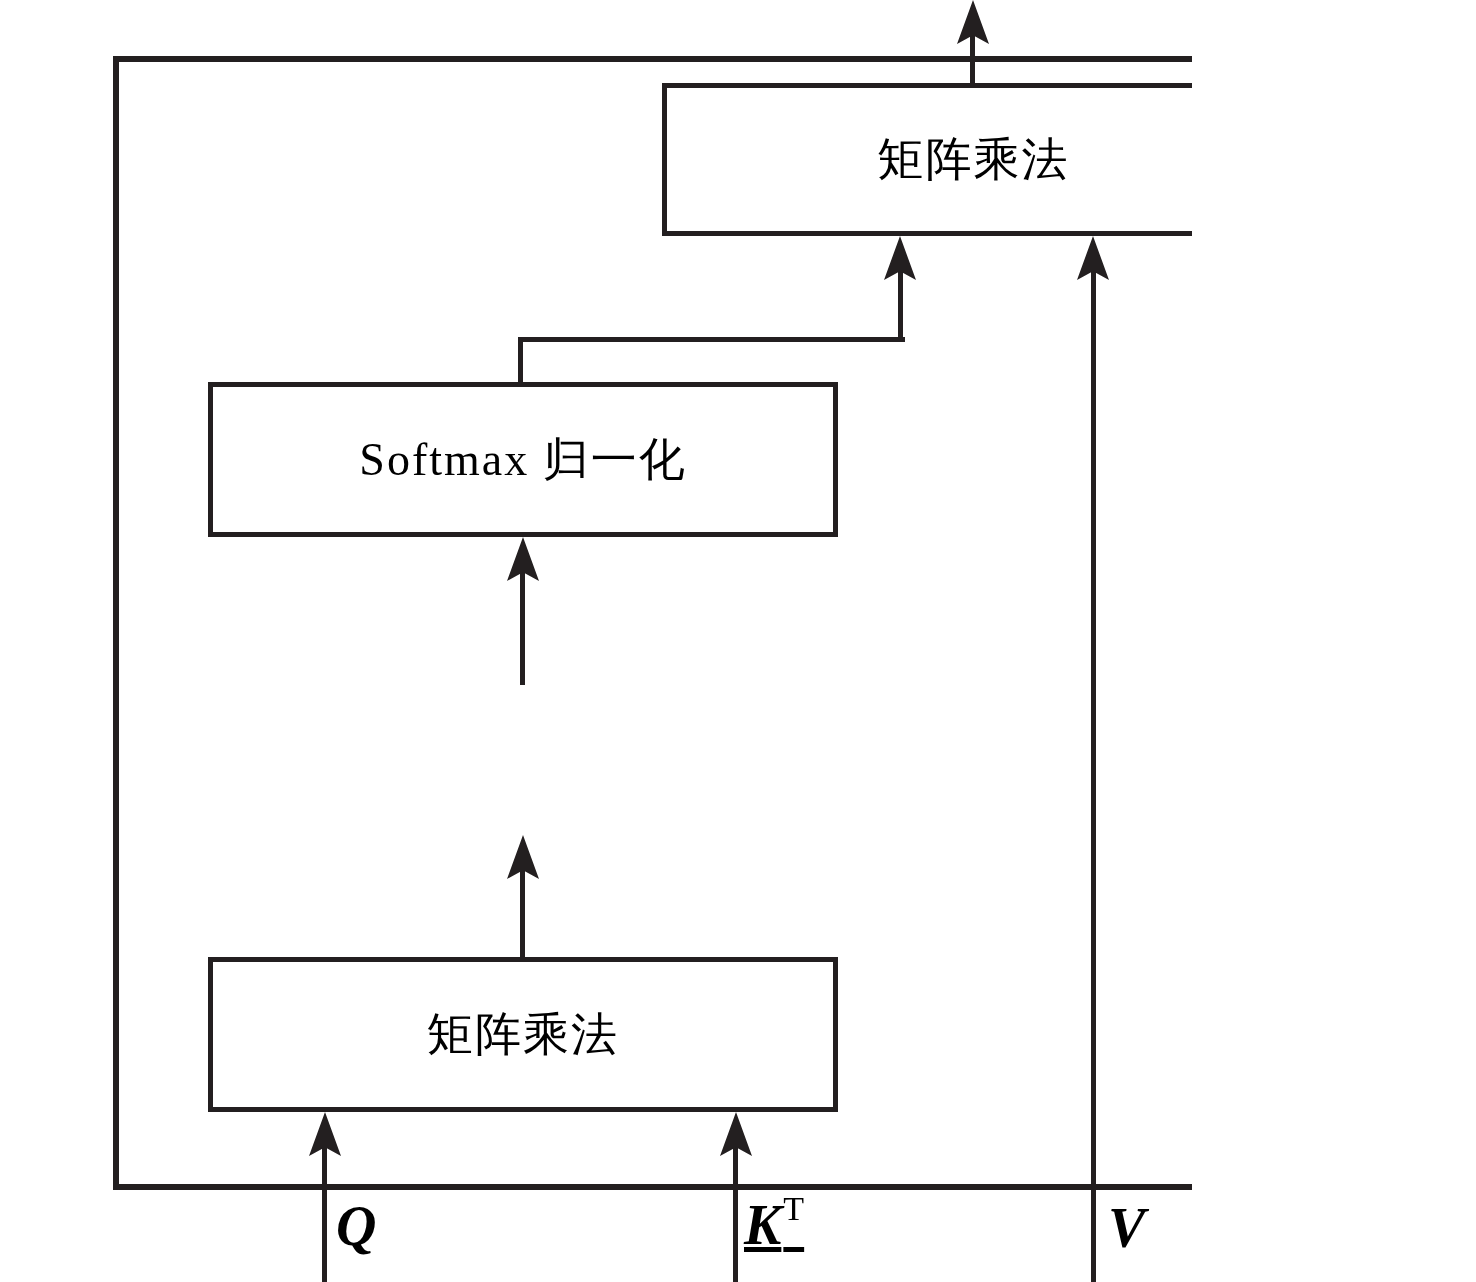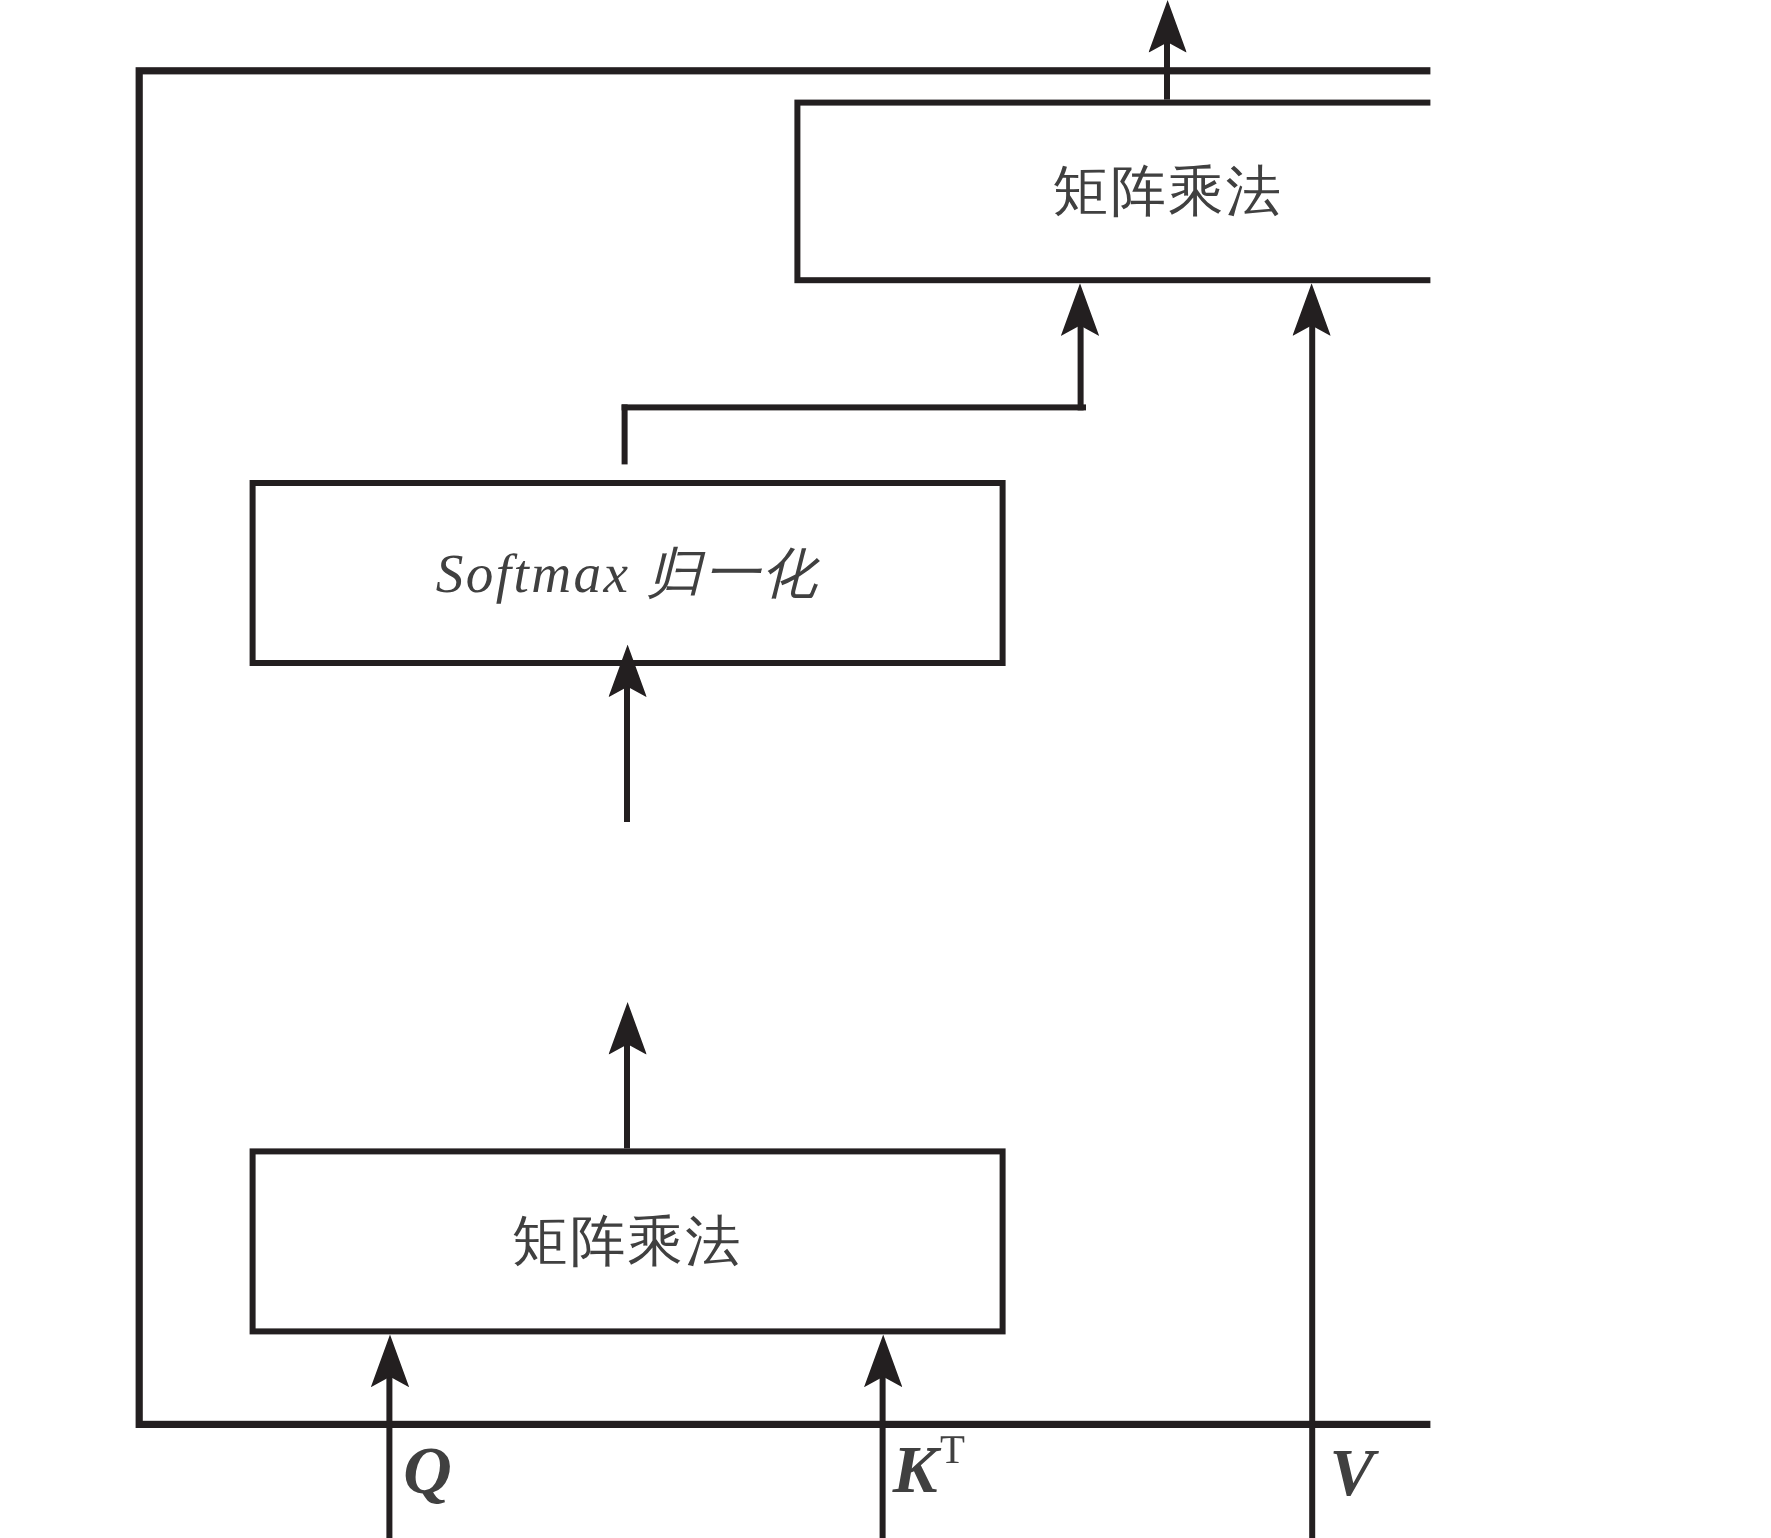--- a/index.html
+++ b/index.html
@@ -7,21 +7,21 @@
     padding: 0;
     background: #ffffff;
   }
   .canvas {
     position: relative;
     width: 1192px;
     height: 1282px;
     background: #ffffff;
     overflow: hidden;
     font-family: "Liberation Serif", "DejaVu Serif", serif;
-    color: #404040;
+    color: #000000;
   }
   .outer-frame {
     position: absolute;
     left: 113px;
     top: 56px;
     width: 1249px;
     height: 1134px;
     border: 6px solid #231f20;
     box-sizing: border-box;
     z-index: 0;
@@ -36,21 +36,21 @@
     align-items: center;
     justify-content: center;
     z-index: 2;
   }
   .node-label {
     font-size: 46px;
     letter-spacing: 2px;
     white-space: nowrap;
   }
   #node-matmul-top   { left: 662px; top: 83px;  width: 623px; height: 153px; }
-  #node-softmax      { left: 208px; top: 400px; width: 630px; height: 155px; font-style: italic; }
+  #node-softmax      { left: 208px; top: 382px; width: 630px; height: 155px; }
   #node-scale        { left: 208px; top: 680px; width: 630px; height: 155px; }
   #node-matmul-bottom{ left: 208px; top: 957px; width: 630px; height: 155px; }
 
   .vline {
     position: absolute;
     width: 5px;
     background: #231f20;
     z-index: 1;
   }
   .hline {
@@ -99,21 +99,21 @@
   .input-label {
     position: absolute;
     font-size: 56px;
     font-weight: bold;
     font-style: italic;
     line-height: 1;
     z-index: 2;
     white-space: nowrap;
   }
   #label-q { left: 336px;  top: 1198px; }
-  #label-k { left: 744px;  top: 1192px; }
+  #label-k { left: 744px;  top: 1192px; text-decoration: underline; }
   #label-v { left: 1108px; top: 1200px; }
   .sup {
     font-size: 34px;
     font-weight: normal;
     font-style: normal;
     vertical-align: 24px;
     margin-left: 2px;
   }
 </style>
 </head>

